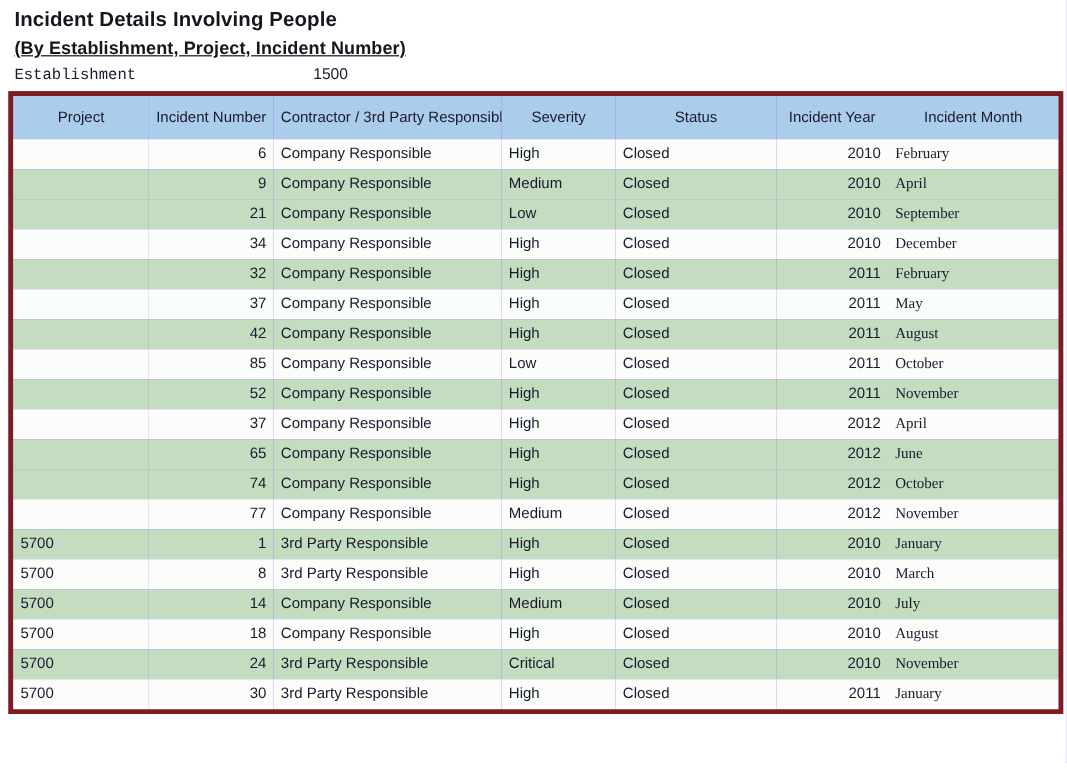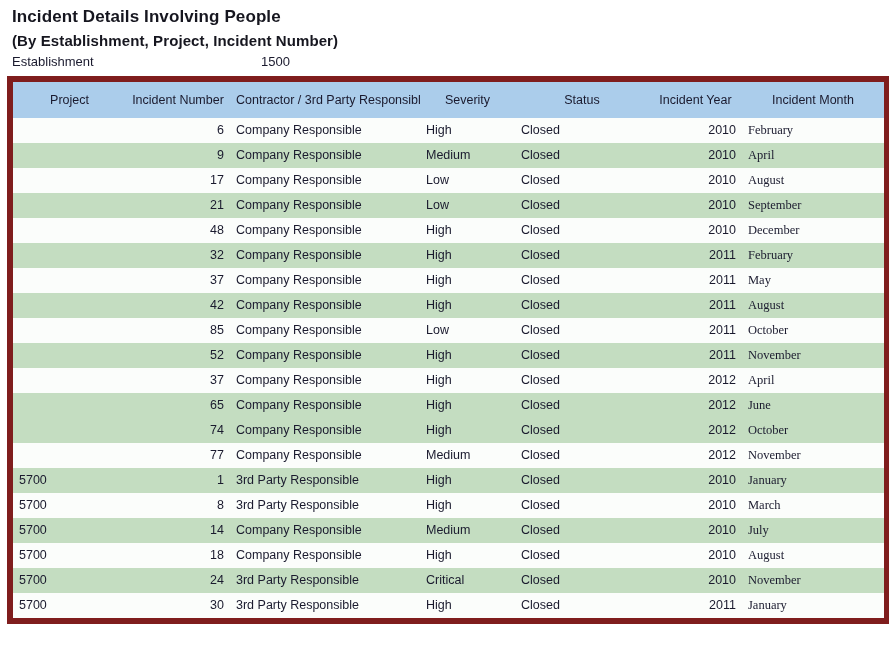--- a/index.html
+++ b/index.html
@@ -34,48 +34,50 @@
     padding: 0 0 3px 0;
   }
   .report-subtitle {
     font-size: 15px;
     font-weight: bold;
     color: #16161f;
     letter-spacing: 0.1px;
     line-height: 20px;
     margin: 0;
     padding: 0 0 3px 0;
+    text-decoration: underline;
   }
   .param-row {
     position: relative;
     height: 20px;
     font-size: 13px;
     color: #1a1a2e;
     padding: 0 0 2px 12px;
   }
   .param-label {
     display: inline-block;
     width: 228px;
+    font-family: Liberation Mono, monospace;
   }
   .param-value {
     display: inline-block;
     margin-left: 21px;
   }
 
   .table-wrap {
     padding: 0 0 0 7px;
   }
   table.report {
     border-collapse: separate;
     border-spacing: 0;
     width: 875px;
     table-layout: fixed;
     font-size: 12.5px;
     background: #8b5cf6;
-    border: 6px solid #7f1d1d;
+    border: 4px solid #7f1d1d;
   }
   table.report th,
   table.report td {
     border: 0;
     box-sizing: border-box;
     padding: 0;
     vertical-align: middle;
     font-weight: normal;
     overflow: hidden;
     white-space: nowrap;
@@ -212,72 +214,49 @@
             <td class="txt">
               <span class="cellpad">Closed</span>
             </td>
             <td class="num">
               <span class="cellpad">2010</span>
             </td>
             <td class="txt last-col">
               <span class="cellpad">April</span>
             </td>
           </tr>
-          <tr class="odd">
-            <td class="txt">
-              <span class="cellpad"></span>
-            </td>
-            <td class="num">
-              <span class="cellpad">17</span>
+          <tr class="even">
+            <td class="txt">
+              <span class="cellpad"></span>
+            </td>
+            <td class="num">
+              <span class="cellpad">21</span>
             </td>
             <td class="txt">
               <span class="cellpad">Company Responsible</span>
             </td>
             <td class="txt">
               <span class="cellpad">Low</span>
             </td>
             <td class="txt">
               <span class="cellpad">Closed</span>
             </td>
             <td class="num">
               <span class="cellpad">2010</span>
             </td>
             <td class="txt last-col">
-              <span class="cellpad">August</span>
-            </td>
-          </tr>
-          <tr class="even">
-            <td class="txt">
-              <span class="cellpad"></span>
-            </td>
-            <td class="num">
-              <span class="cellpad">21</span>
-            </td>
-            <td class="txt">
-              <span class="cellpad">Company Responsible</span>
-            </td>
-            <td class="txt">
-              <span class="cellpad">Low</span>
-            </td>
-            <td class="txt">
-              <span class="cellpad">Closed</span>
-            </td>
-            <td class="num">
-              <span class="cellpad">2010</span>
-            </td>
-            <td class="txt last-col">
               <span class="cellpad">September</span>
             </td>
           </tr>
           <tr class="odd">
             <td class="txt">
               <span class="cellpad"></span>
             </td>
             <td class="num">
-              <span class="cellpad">48</span>
+              <span class="cellpad">34</span>
             </td>
             <td class="txt">
               <span class="cellpad">Company Responsible</span>
             </td>
             <td class="txt">
               <span class="cellpad">High</span>
             </td>
             <td class="txt">
               <span class="cellpad">Closed</span>
             </td>

